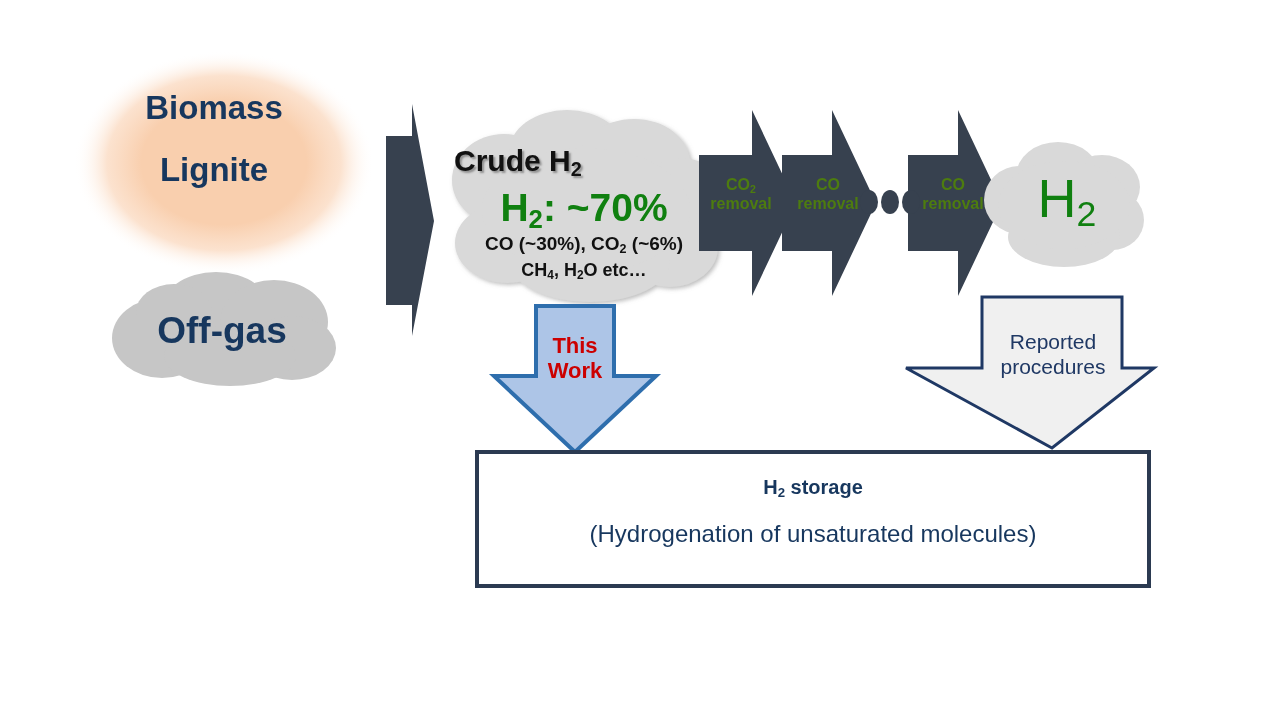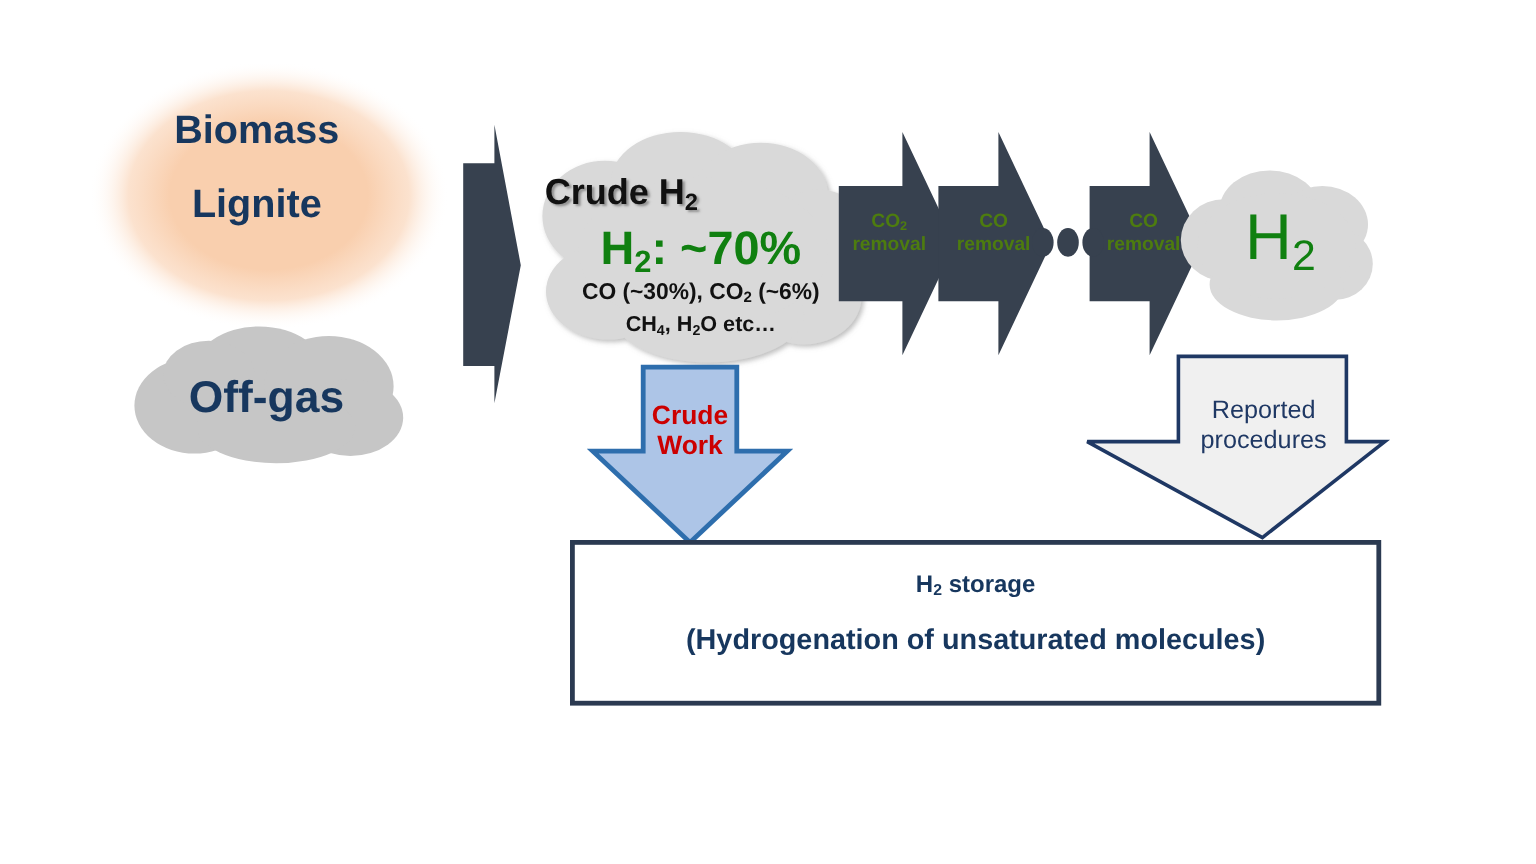--- a/index.html
+++ b/index.html
@@ -75,21 +75,21 @@
     font-size:21px;color:#1f3864;line-height:1.18;
   }
 
   
   #storage-title{
     left:443px;top:477px;width:672px;text-align:center;
     font-weight:bold;font-size:20px;color:#17375e;
   }
   #storage-sub{
     left:443px;top:521px;width:672px;text-align:center;
-    font-weight:bold;font-size:24px;color:#17375e;
+    font-weight:normal;font-size:24px;color:#17375e;
   }
 
   sub{font-size:.66em;vertical-align:baseline;position:relative;top:.26em;}
 </style>
 </head>
 <body>
 
 <div id="stage">
 
   <svg class="layer" viewBox="0 0 1280 720" width="1280" height="720" xmlns="http://www.w3.org/2000/svg">
@@ -187,21 +187,21 @@
   <div class="chev-label" id="chev-label-3">
     <span>CO</span><br>
     <span>removal</span>
   </div>
 
   <div class="txt" id="pure-h2">
     <span>H</span><sub>2</sub>
   </div>
 
   <div class="txt" id="thiswork-label">
-    <span>Crude</span><br>
+    <span>This</span><br>
     <span>Work</span>
   </div>
 
   <div class="txt" id="reported-label">
     <span>Reported</span><br>
     <span>procedures</span>
   </div>
 
   <div class="txt" id="storage-title">
     <span>H</span><sub>2</sub><span> storage</span>

